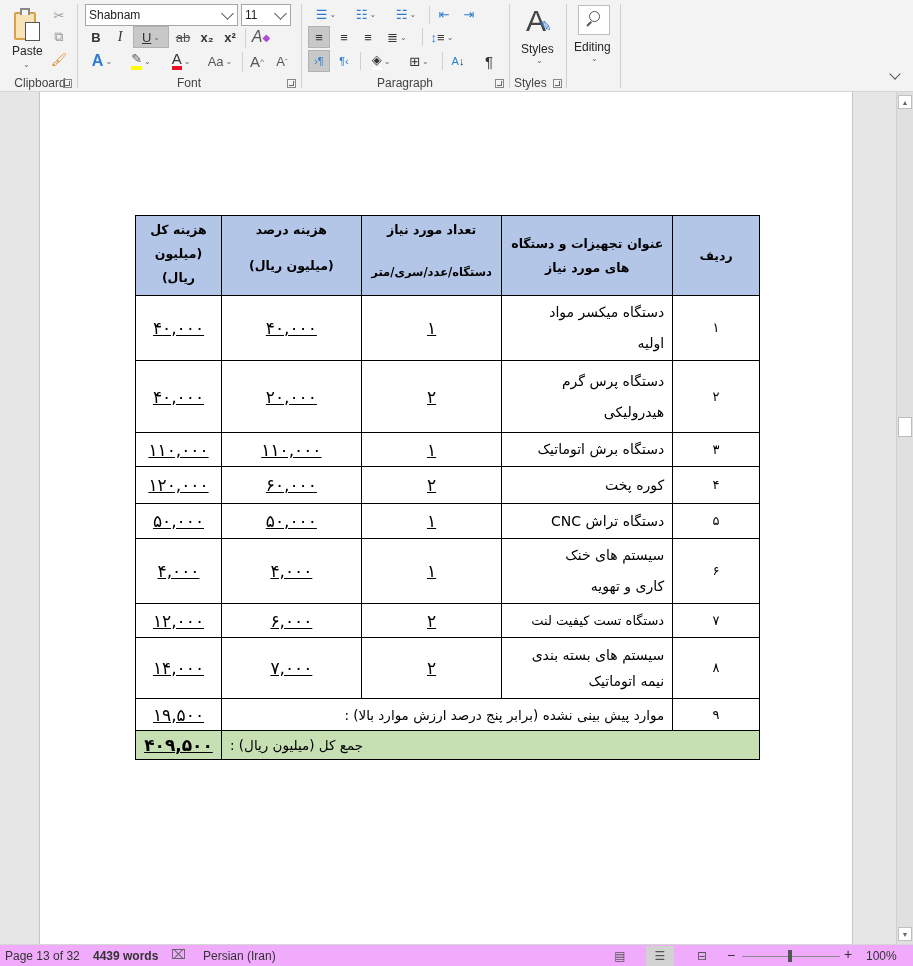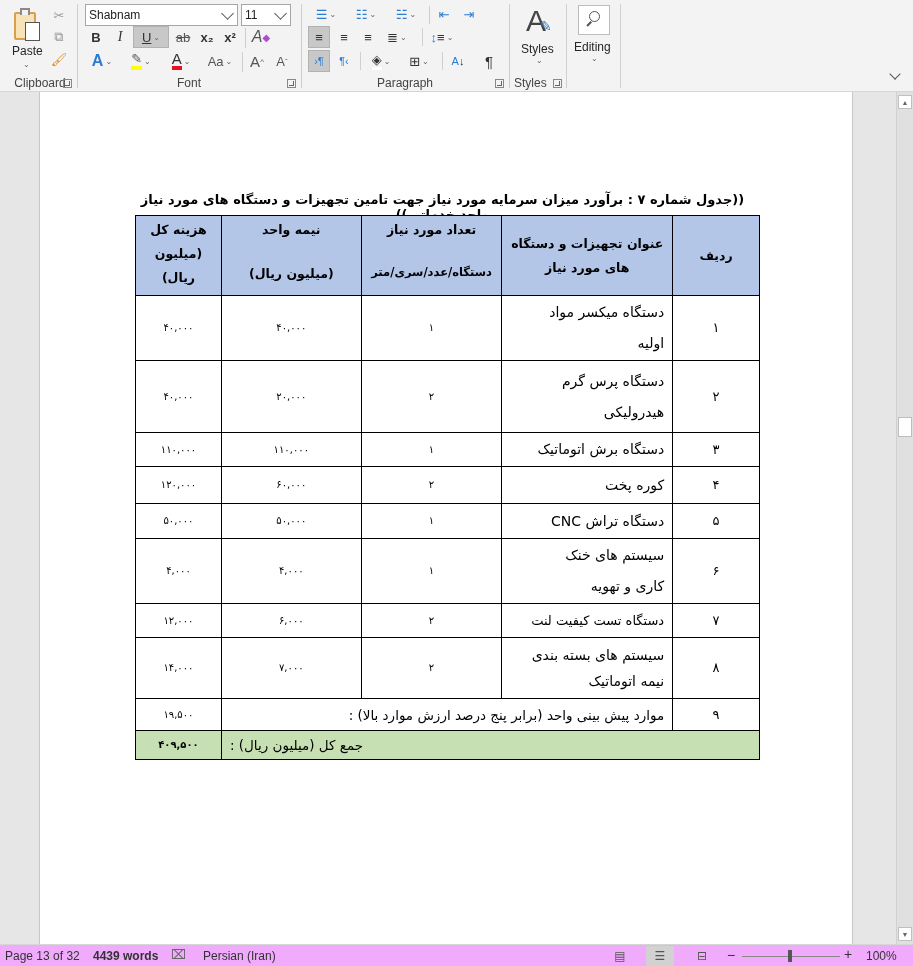--- a/index.html
+++ b/index.html
@@ -35,21 +35,21 @@
   
   .doc-area { position: absolute; left: 0; top: 92px; width: 896px; height: 852px; background: #e6e6e6; }
   .page { position: absolute; left: 39px; top: 0; width: 814px; height: 852px; background: #fff; border-left: 1px solid #c6c6c6; border-right: 1px solid #c6c6c6; }
 
   .caption { position: absolute; left: 95px; top: 100px; width: 615px; text-align: center; direction: rtl; font-weight: bold; font-size: 13px; color: #000; font-family: "DejaVu Sans", sans-serif; }
 
   table.data { position: absolute; left: 95px; top: 123px; width: 625px; border-collapse: collapse; direction: rtl; font-family: "DejaVu Sans", sans-serif; color: #000; }
   table.data td, table.data th { border: 1.5px solid #000; text-align: center; vertical-align: middle; font-size: 13px; line-height: 24px; }
   table.data th { background: #b4c6e7; font-weight: bold; font-size: 12.5px; }
   table.data td.name { text-align: right; padding-right: 8px; font-size: 14px; line-height: 31px; }
-  table.data td.num { font-size: 10px; }
+  table.data td.num { font-size: 17px; text-decoration: underline; }
   table.data tr.total td { background: #c6e0b4; font-weight: bold; }
   table.data td.left-note { text-align: right; padding-right: 8px; font-size: 13.5px; }
 
   
   .vscroll { position: absolute; left: 896px; top: 92px; width: 17px; height: 852px; background: #e0e0e0; border-left: 1px solid #d0d0d0; }
   .vscroll .arrow { position: absolute; left: 1px; width: 14px; height: 14px; background: #fff; border: 1px solid #c0c0c0; font-size: 7px; color: #666; display: flex; align-items: center; justify-content: center; }
   .vscroll .thumb { position: absolute; left: 1px; top: 325px; width: 14px; height: 20px; background: #fff; border: 1px solid #bdbdbd; }
 
   
   .status { position: absolute; left: 0; top: 944px; width: 913px; height: 22px; background: #f0abfc; border-top: 1px solid #d6d6d6; font-size: 12px; color: #333; }
@@ -207,21 +207,20 @@
   </div>
   <div class="sep" style="left:620px;"></div>
 
   <div style="position:absolute;left:889px;top:70px;width:12px;height:12px;">
     <div style="position:absolute;left:2px;top:0;width:8px;height:8px;border-right:1.3px solid #555;border-bottom:1.3px solid #555;transform:rotate(45deg);"></div>
   </div>
 </div>
 
 <div class="doc-area">
   <div class="page">
-    <div class="caption">((جدول شماره ۷ : برآورد میزان سرمایه مورد نیاز جهت تامین تجهیزات و دستگاه های مورد نیاز واحد خدماتی))</div>
 
     <table class="data">
       <colgroup>
         <col style="width:87px">
           <col style="width:171px">
           <col style="width:141px">
           <col style="width:140px">
           <col style="width:86px">
       </colgroup>
       <tbody>
@@ -229,22 +228,22 @@
         <th>ردیف</th>
         <th>
           <div>عنوان تجهیزات و دستگاه</div>
           <div>های مورد نیاز</div>
         </th>
         <th style="vertical-align:top;">
           <div style="margin-top:2px;">تعداد مورد نیاز</div>
           <div style="margin-top:18px;font-size:11.5px;">دستگاه/عدد/سری/متر</div>
         </th>
         <th style="vertical-align:top;">
-          <div style="margin-top:2px;">نیمه واحد</div>
-          <div style="margin-top:20px;">(میلیون ریال)</div>
+          <div style="margin-top:2px;">هزینه درصد</div>
+          <div style="margin-top:12px;">(میلیون ریال)</div>
         </th>
         <th style="vertical-align:top;">
           <div style="margin-top:2px;">هزینه کل</div>
           <div>(میلیون</div>
           <div>ریال)</div>
         </th>
       </tr>
 
       <tr style="height:65px;">
         <td>۱</td>
@@ -309,21 +308,21 @@
         <td class="name" style="line-height:26px;">
               <div>سیستم های بسته بندی</div>
               <div>نیمه اتوماتیک</div>
             </td>
         <td class="num">۲</td>
         <td class="num">۷,۰۰۰</td>
         <td class="num">۱۴,۰۰۰</td>
       </tr>
       <tr style="height:32px;">
         <td>۹</td>
-        <td class="left-note" colspan="3">موارد پیش بینی واحد (برابر پنج درصد ارزش موارد بالا) :</td>
+        <td class="left-note" colspan="3">موارد پیش بینی نشده (برابر پنج درصد ارزش موارد بالا) :</td>
         <td class="num">۱۹,۵۰۰</td>
       </tr>
       <tr class="total" style="height:29px;">
         <td class="left-note" colspan="4" style="text-align:left;padding-left:8px;direction:rtl;">
               <span style="float:left;font-weight:normal;">جمع کل (میلیون ریال) :</span>
             </td>
         <td class="num">۴۰۹,۵۰۰</td>
       </tr>
     </tbody>
       </table>

